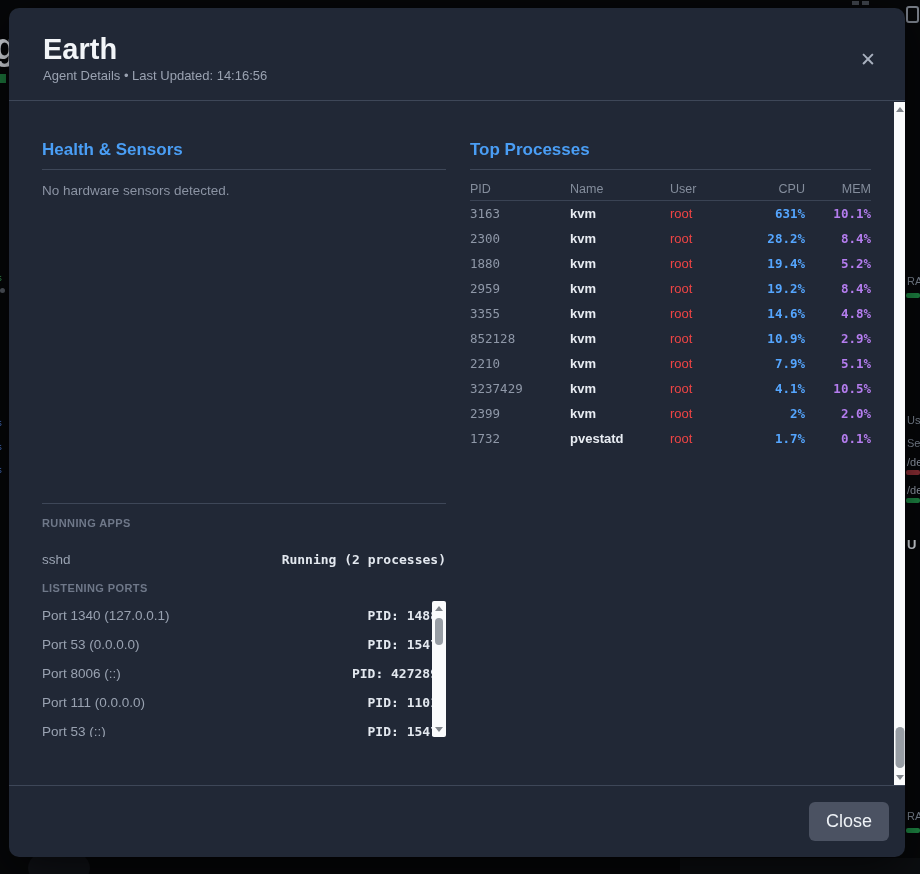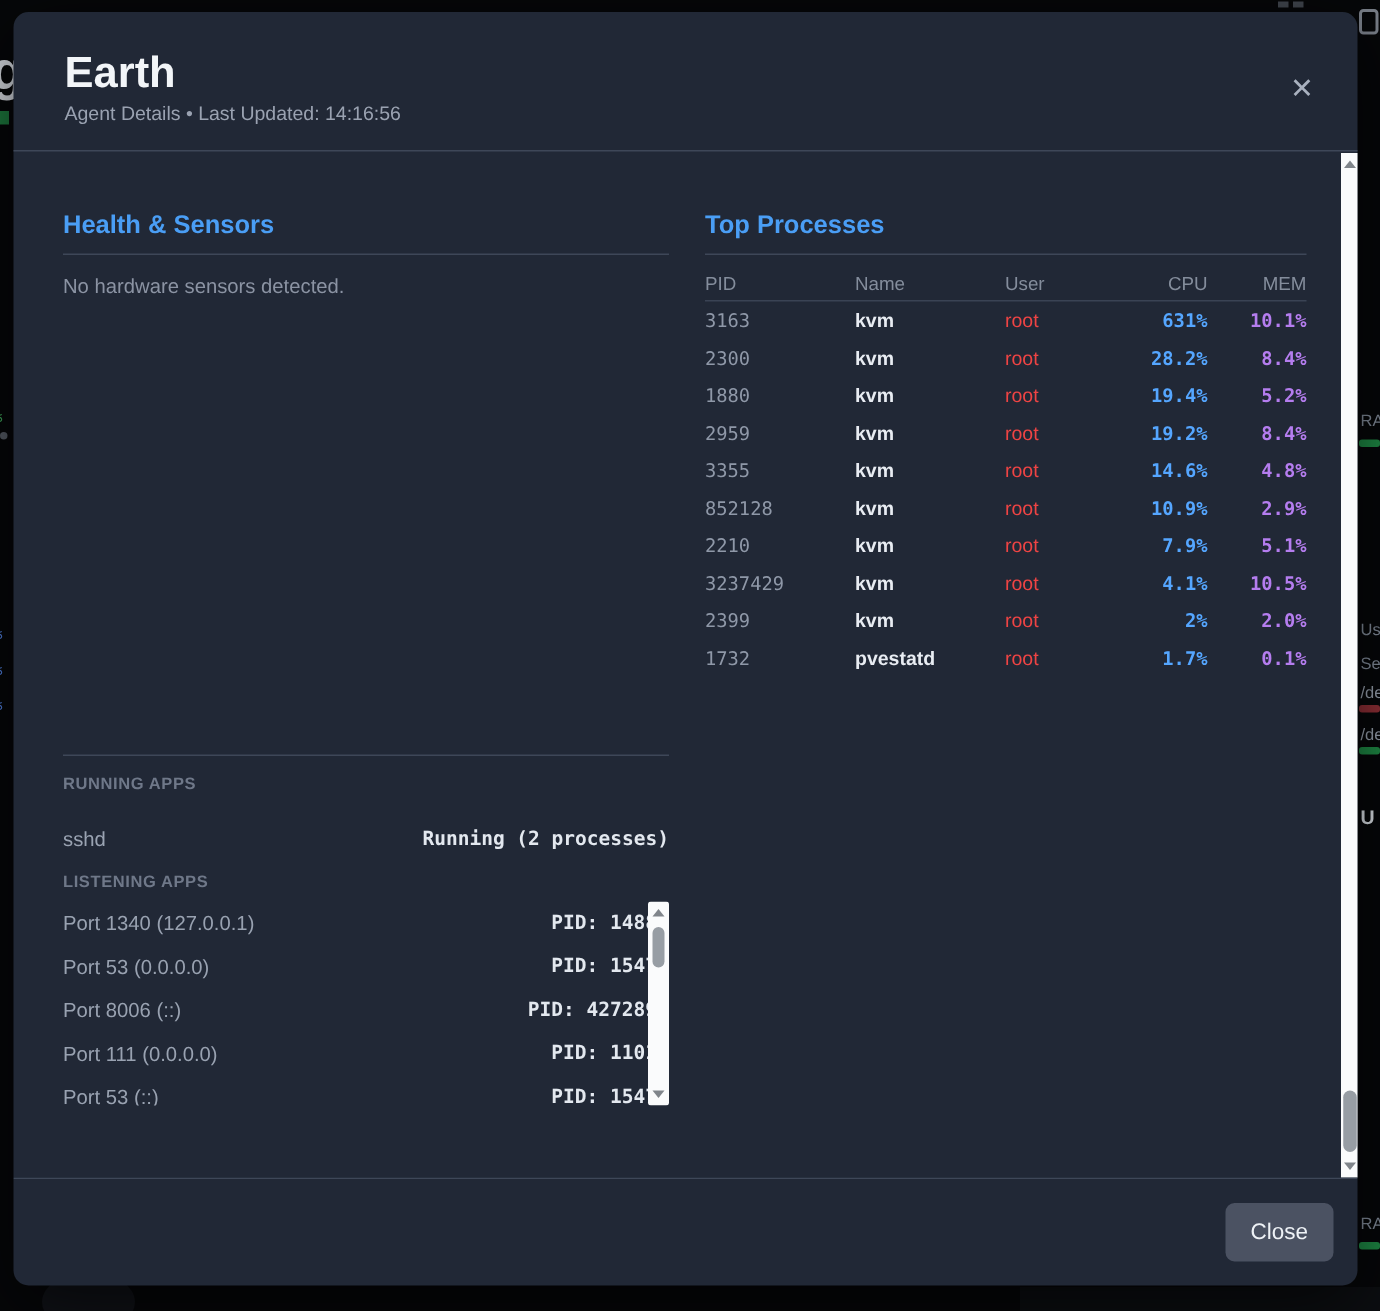--- a/index.html
+++ b/index.html
@@ -88,21 +88,21 @@
   .ports-scroll { position:absolute; top:0; right:0; width:14px; height:136px; border-radius:2px; }
   .ports-scroll .sb-thumb { top:17px; height:27px; }
   .modal-scroll { position:absolute; top:94px; right:0; width:11px; height:683px; }
   .modal-scroll .sb-thumb { top:625px; height:41px; width:9px; }
 
   
   .modal-footer { position:absolute; left:0; right:0; bottom:0; height:72px;
     border-top:1px solid #3e4758; border-radius:0 0 10px 10px;
     display:flex; align-items:center; justify-content:flex-end; padding-right:16px; }
   .btn-close { height:39px; padding:0 17px; background:#4b5262; color:#eef2f6;
-    font-size:15px; font-family:inherit; border:none; border-radius:6px; cursor:pointer; }
+    font-size:18px; font-family:inherit; border:none; border-radius:6px; cursor:pointer; }
 </style>
 </head>
 <body>
 
 <div class="backdrop">
   <span class="frag frag-g">g</span>
   <span class="frag frag-greensq"></span>
   <span class="frag frag-pct frag-pct-g">%</span>
   <span class="frag frag-dot"></span>
   <span class="frag frag-pct frag-pct-b1">%</span>
@@ -150,21 +150,21 @@
         <section class="apps-section">
           <div class="sec-div"></div>
 
           <div class="label-sm">RUNNING APPS</div>
 
             <div class="app-row">
               <span class="app-name">sshd</span>
               <span class="app-status">Running (2 processes)</span>
             </div>
 
-          <div class="label-sm">LISTENING APPS</div>
+          <div class="label-sm">LISTENING PORTS</div>
           <div class="ports-wrap">
 
               <div class="port-row">
                 <span class="port-name">Port 1340 (127.0.0.1)</span>
                 <span class="port-pid">PID: 1488</span>
               </div>
 
               <div class="port-row">
                 <span class="port-name">Port 53 (0.0.0.0)</span>
                 <span class="port-pid">PID: 1547</span>

